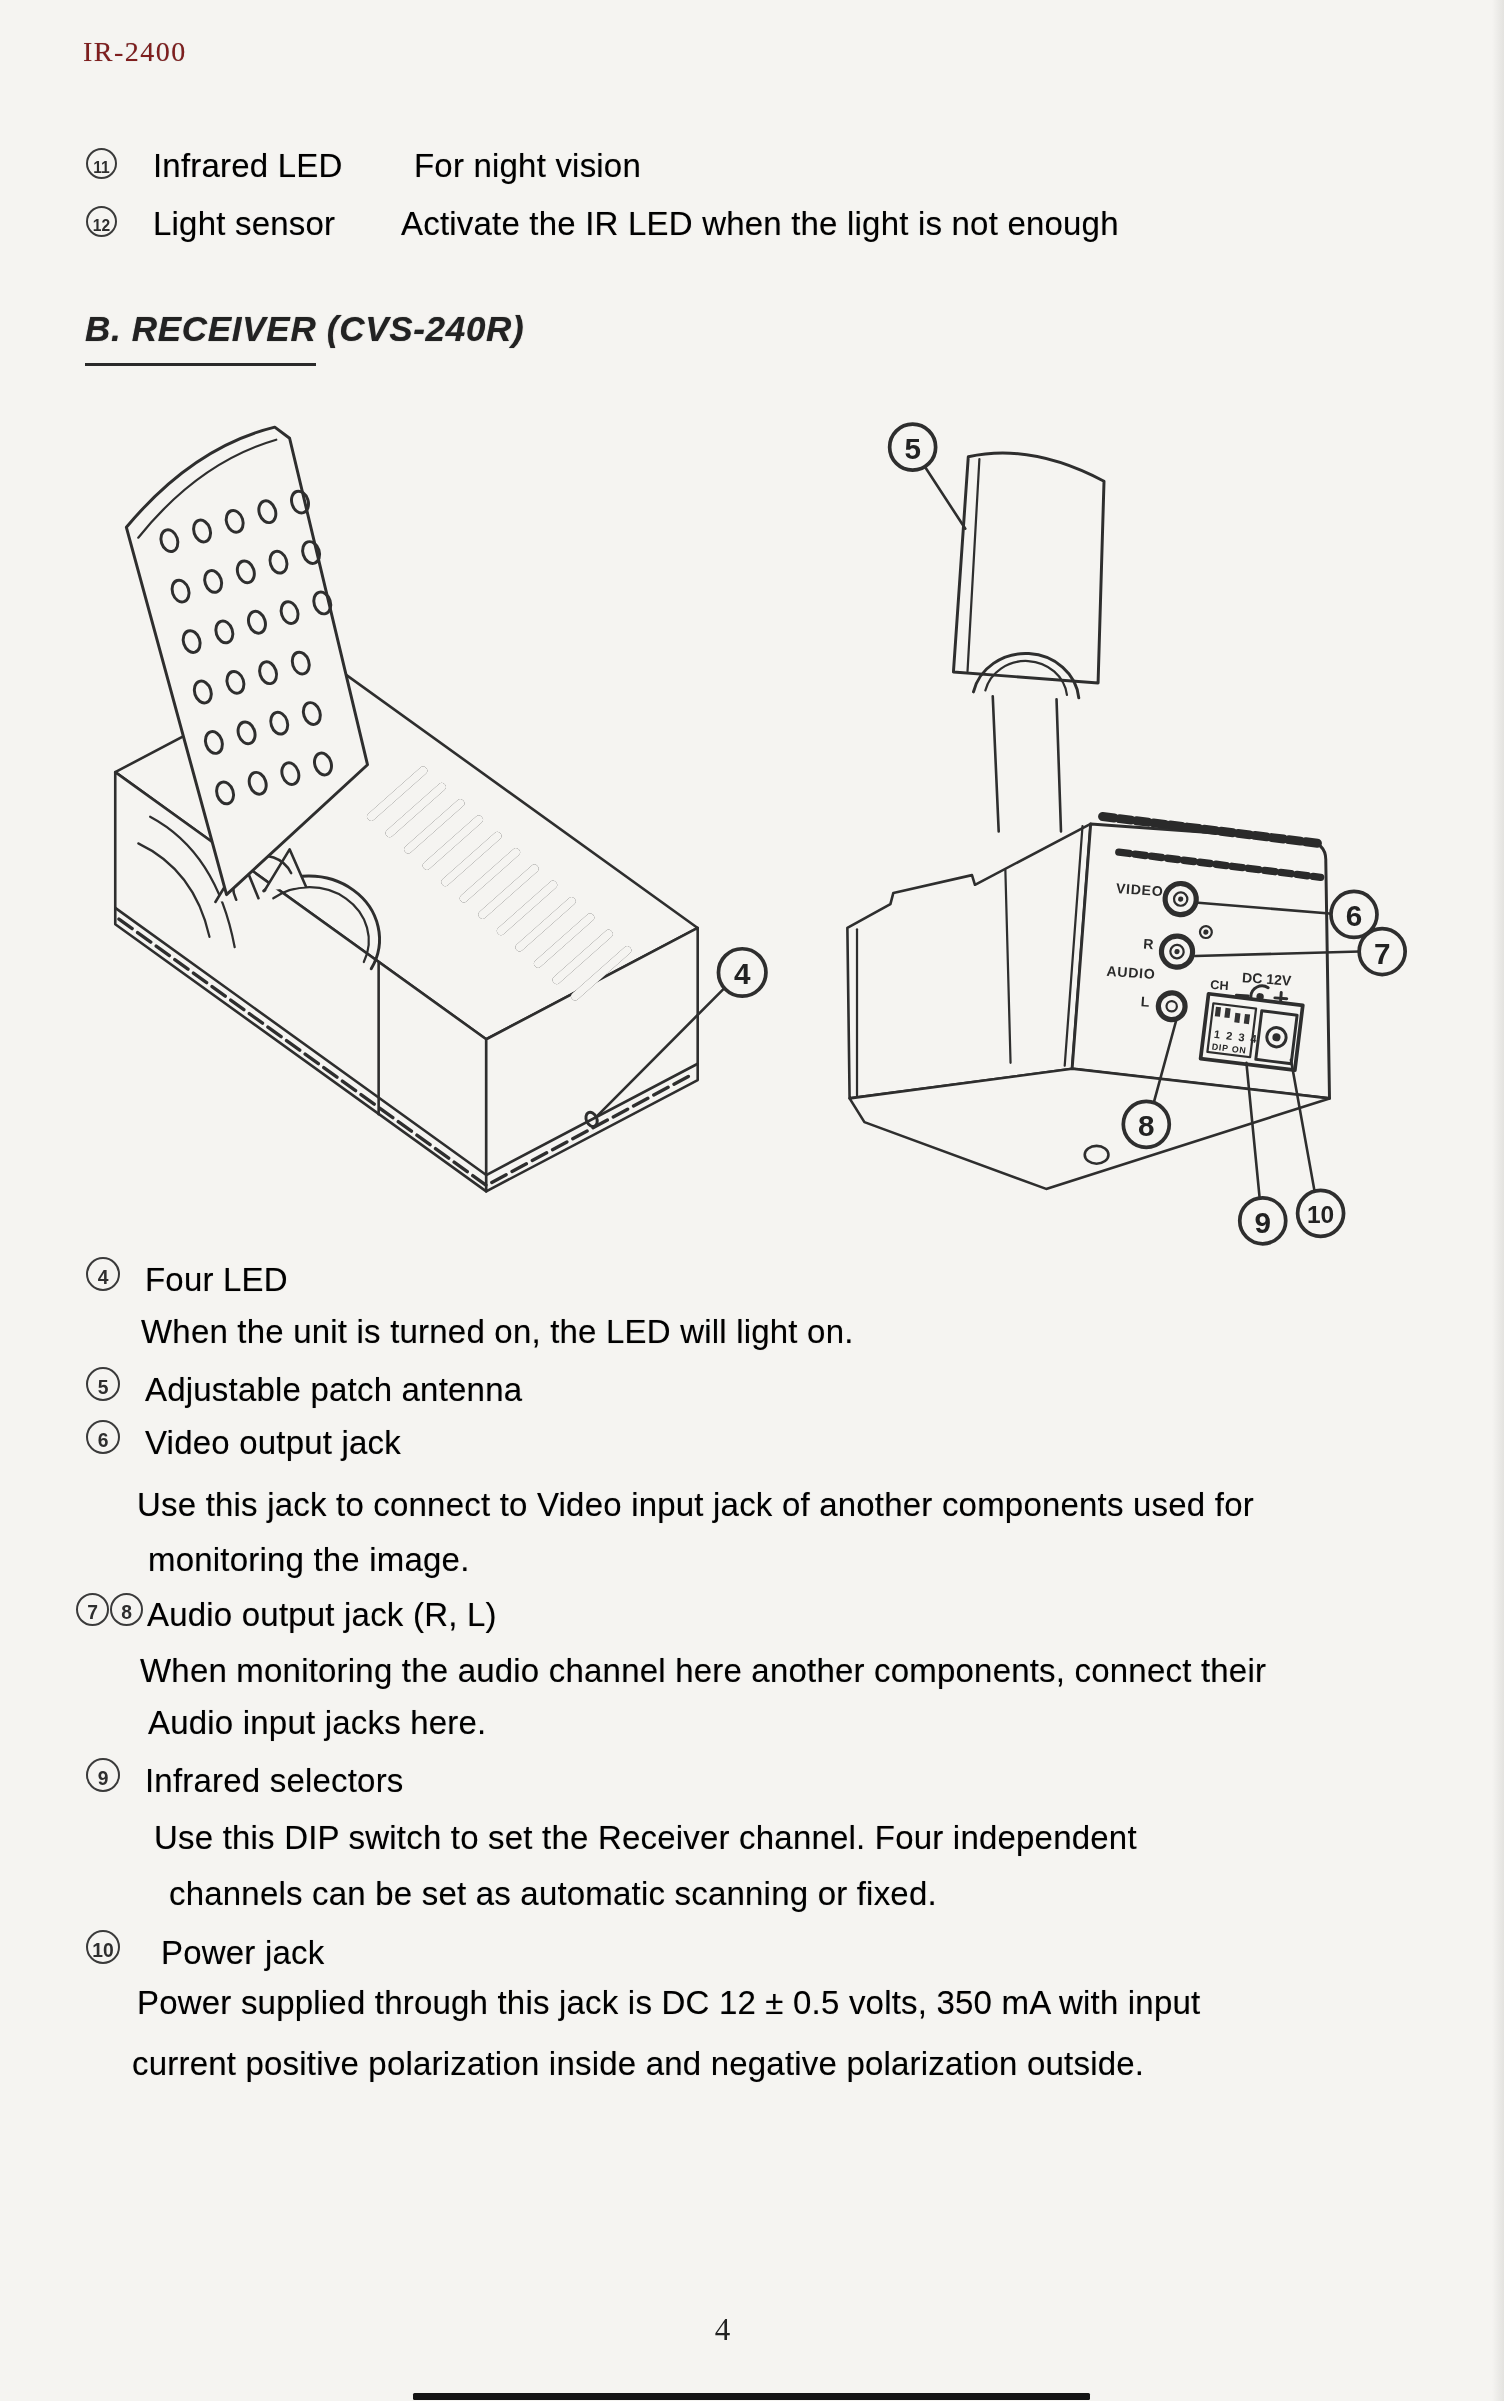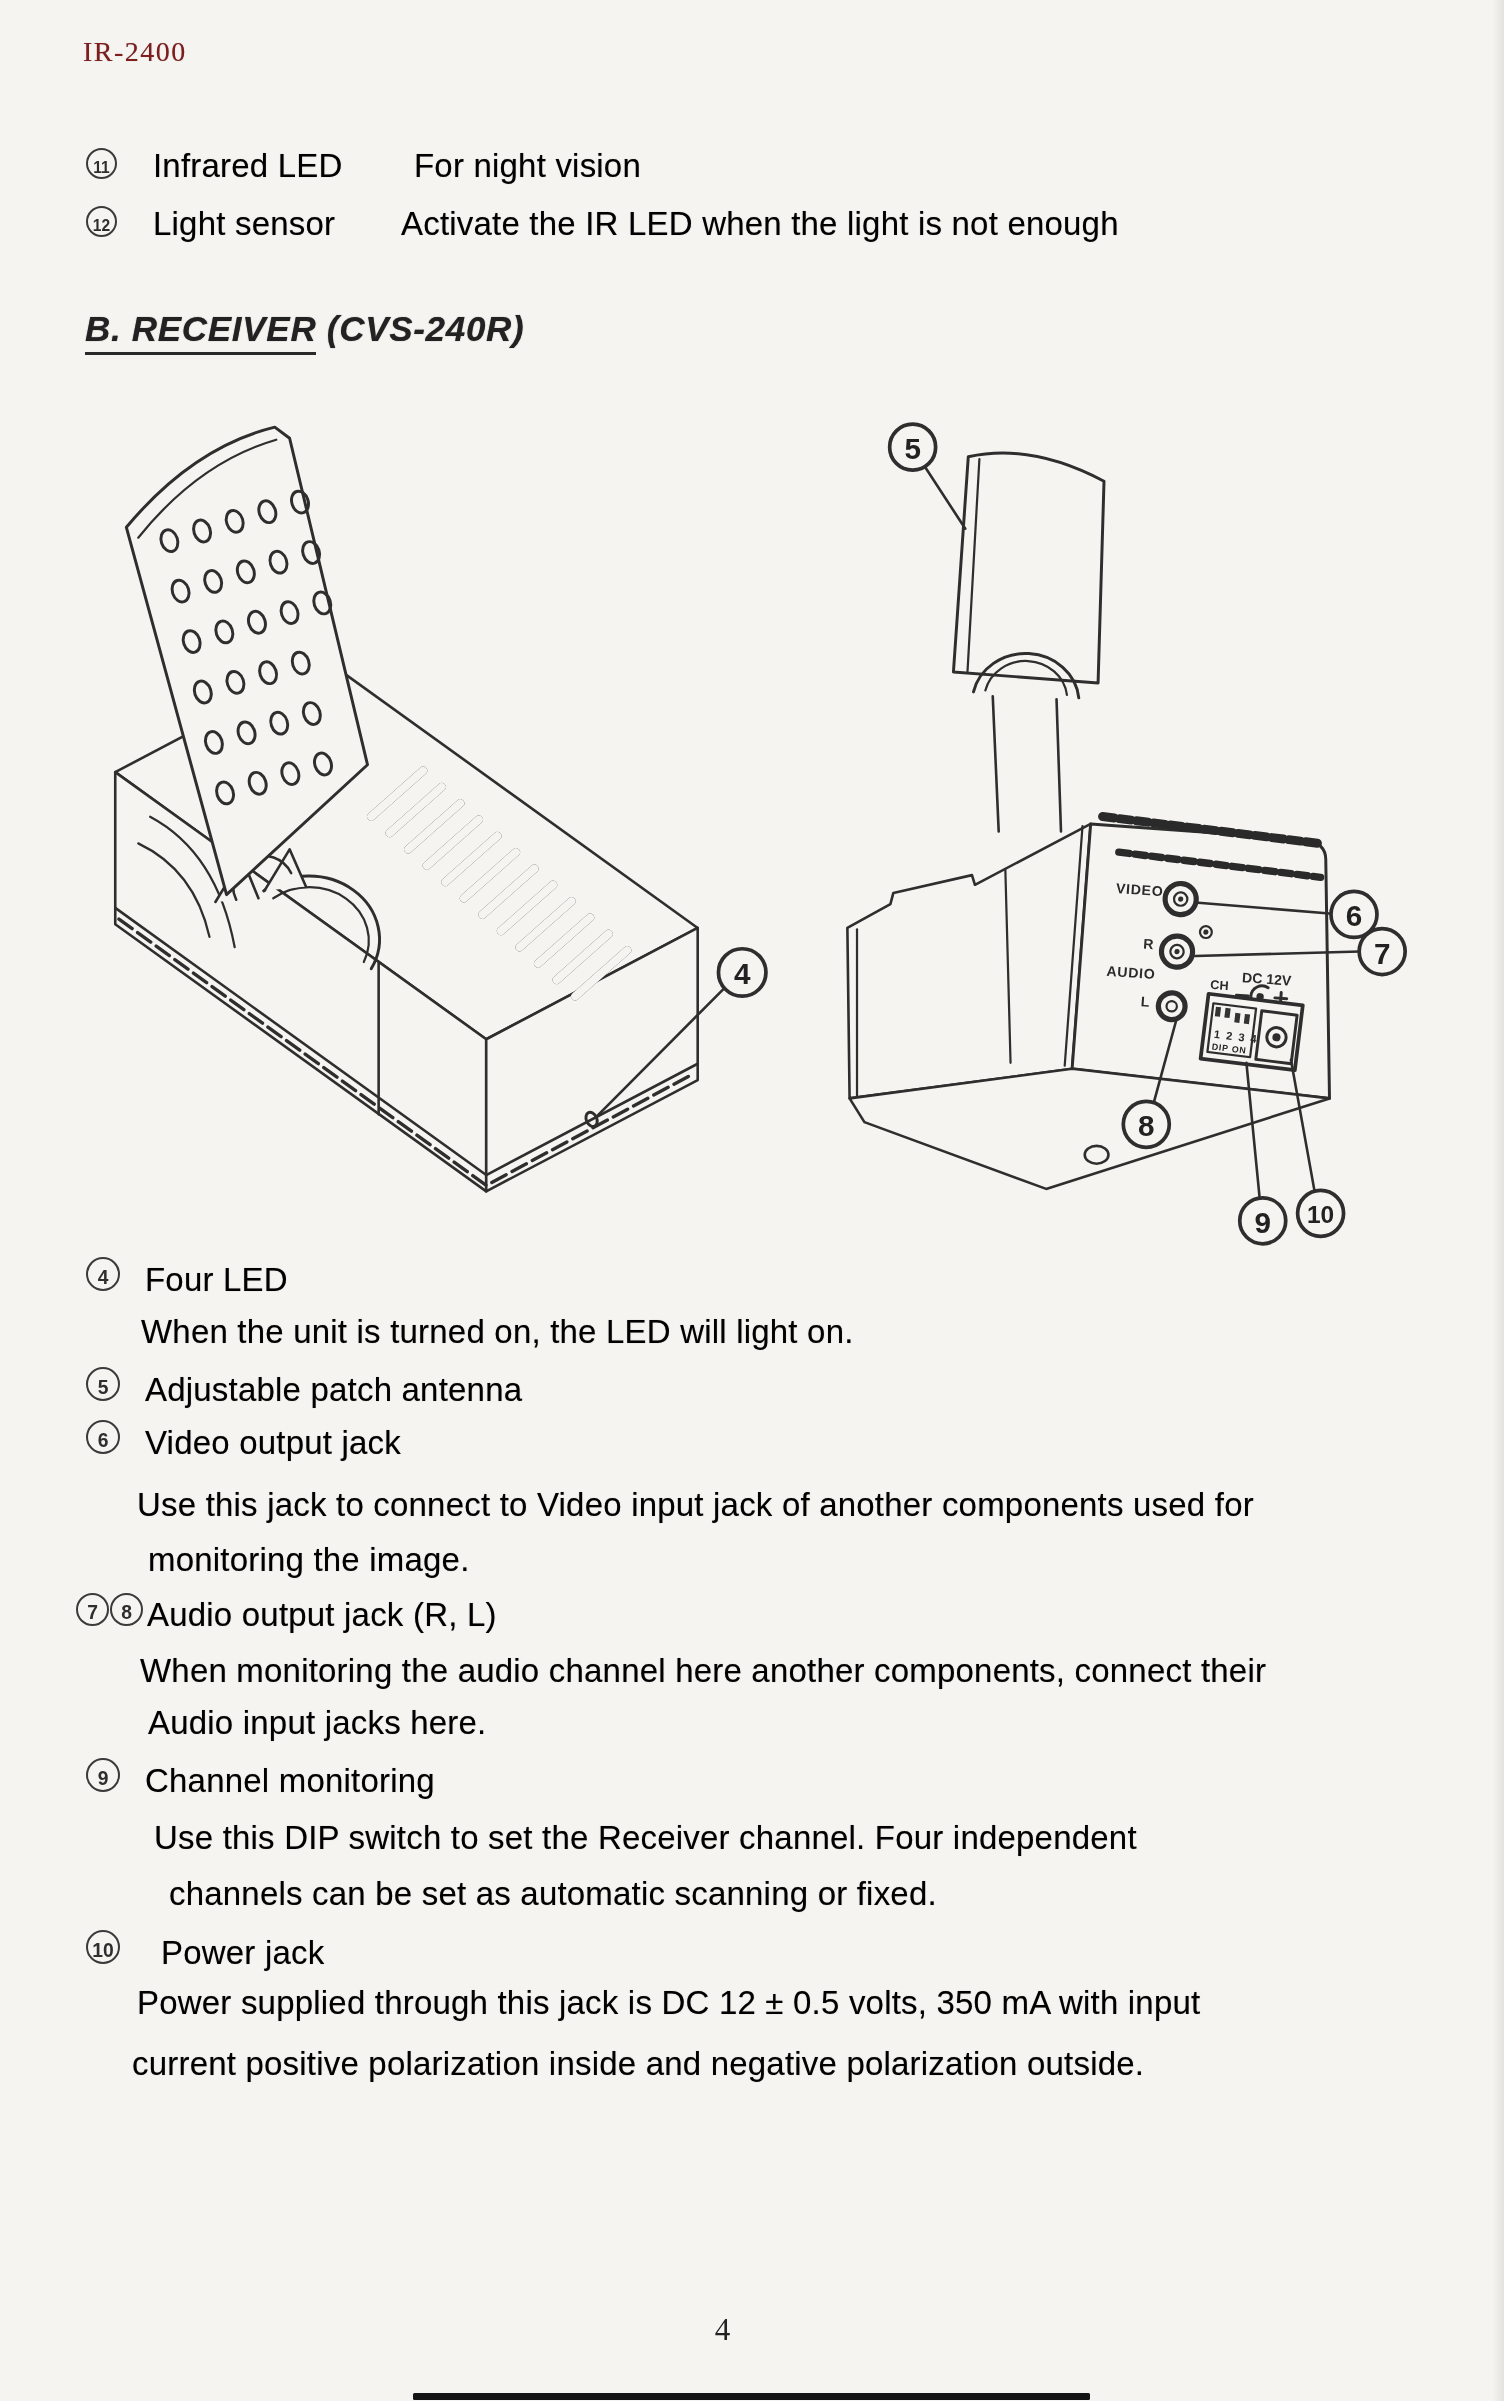--- a/index.html
+++ b/index.html
@@ -7,21 +7,21 @@
     width:1505px;height:2401px;position:relative;overflow:hidden;
     background:#f5f4f1;
     font-family:"Liberation Sans", sans-serif;color:#2b2b2b;
   }
   .abs{position:absolute;white-space:nowrap}
   .serif{font-family:"Liberation Serif", serif}
   .txt{font-size:33px;color:#000000;letter-spacing:0.2px;text-shadow:0 0 0.9px rgba(45,45,45,.45)}
   .doccode{font-size:28px;letter-spacing:1.5px;color:#7f1d1d;text-shadow:0 0 0.7px rgba(40,40,40,.5)}
   .heading{font-size:35px;font-weight:bold;font-style:italic;letter-spacing:0.7px;color:#222;
     text-shadow:0 0 1.1px rgba(30,30,30,.6)}
-  .hu{border-bottom:3.7px solid #2a2a2a;padding-bottom:4px}
+  .hu{border-bottom:3.7px solid #2a2a2a;padding-bottom:15px}
   .mk{box-sizing:border-box;width:34px;height:34px;border:2.2px solid #3a3a3a;border-radius:50%;
     display:flex;align-items:flex-end;justify-content:center;
     font-size:19.3px;font-weight:600;color:#2e2e2e;background:transparent}
   .mk.sm{width:31px;height:31px;font-size:15.6px;border-width:2.2px}
   .pageno{font-size:31px;color:#222}
   .edge-shade{position:absolute;right:0;top:0;width:13.4px;height:100%;
     background:linear-gradient(to right, rgba(0,0,0,0), rgba(60,60,55,.10))}
   .scanbar{position:absolute;left:413px;top:2393px;width:677px;height:6.7px;background:#141414;border-radius:1.5px}
   svg text{font-family:"Liberation Sans", sans-serif}
 </style>
@@ -236,21 +236,21 @@
 <div class="abs mk" style="left:110px;top:1593px;width:33px;height:33px">
   <span>8</span>
 </div>
 <div class="abs txt" style="left:147px;top:1596px">Audio output jack (R, L)</div>
 <div class="abs txt" style="left:140px;top:1652px">When monitoring the audio channel here another components, connect their</div>
 <div class="abs txt" style="left:148px;top:1704px">Audio input jacks here.</div>
 
 <div class="abs mk" style="left:86px;top:1758px">
   <span>9</span>
 </div>
-<div class="abs txt" style="left:145px;top:1762px">Channel monitoring</div>
+<div class="abs txt" style="left:145px;top:1762px">Infrared selectors</div>
 <div class="abs txt" style="left:154px;top:1819px">Use this DIP switch to set the Receiver channel. Four independent</div>
 <div class="abs txt" style="left:169px;top:1875px">channels can be set as automatic scanning or fixed.</div>
 
 <div class="abs mk" style="left:86px;top:1930px">
   <span>10</span>
 </div>
 <div class="abs txt" style="left:161px;top:1934px">Power jack</div>
 <div class="abs txt" style="left:137px;top:1984px">Power supplied through this jack is DC 12 ± 0.5 volts, 350 mA with input</div>
 <div class="abs txt" style="left:132px;top:2045px">current positive polarization inside and negative polarization outside.</div>
 

